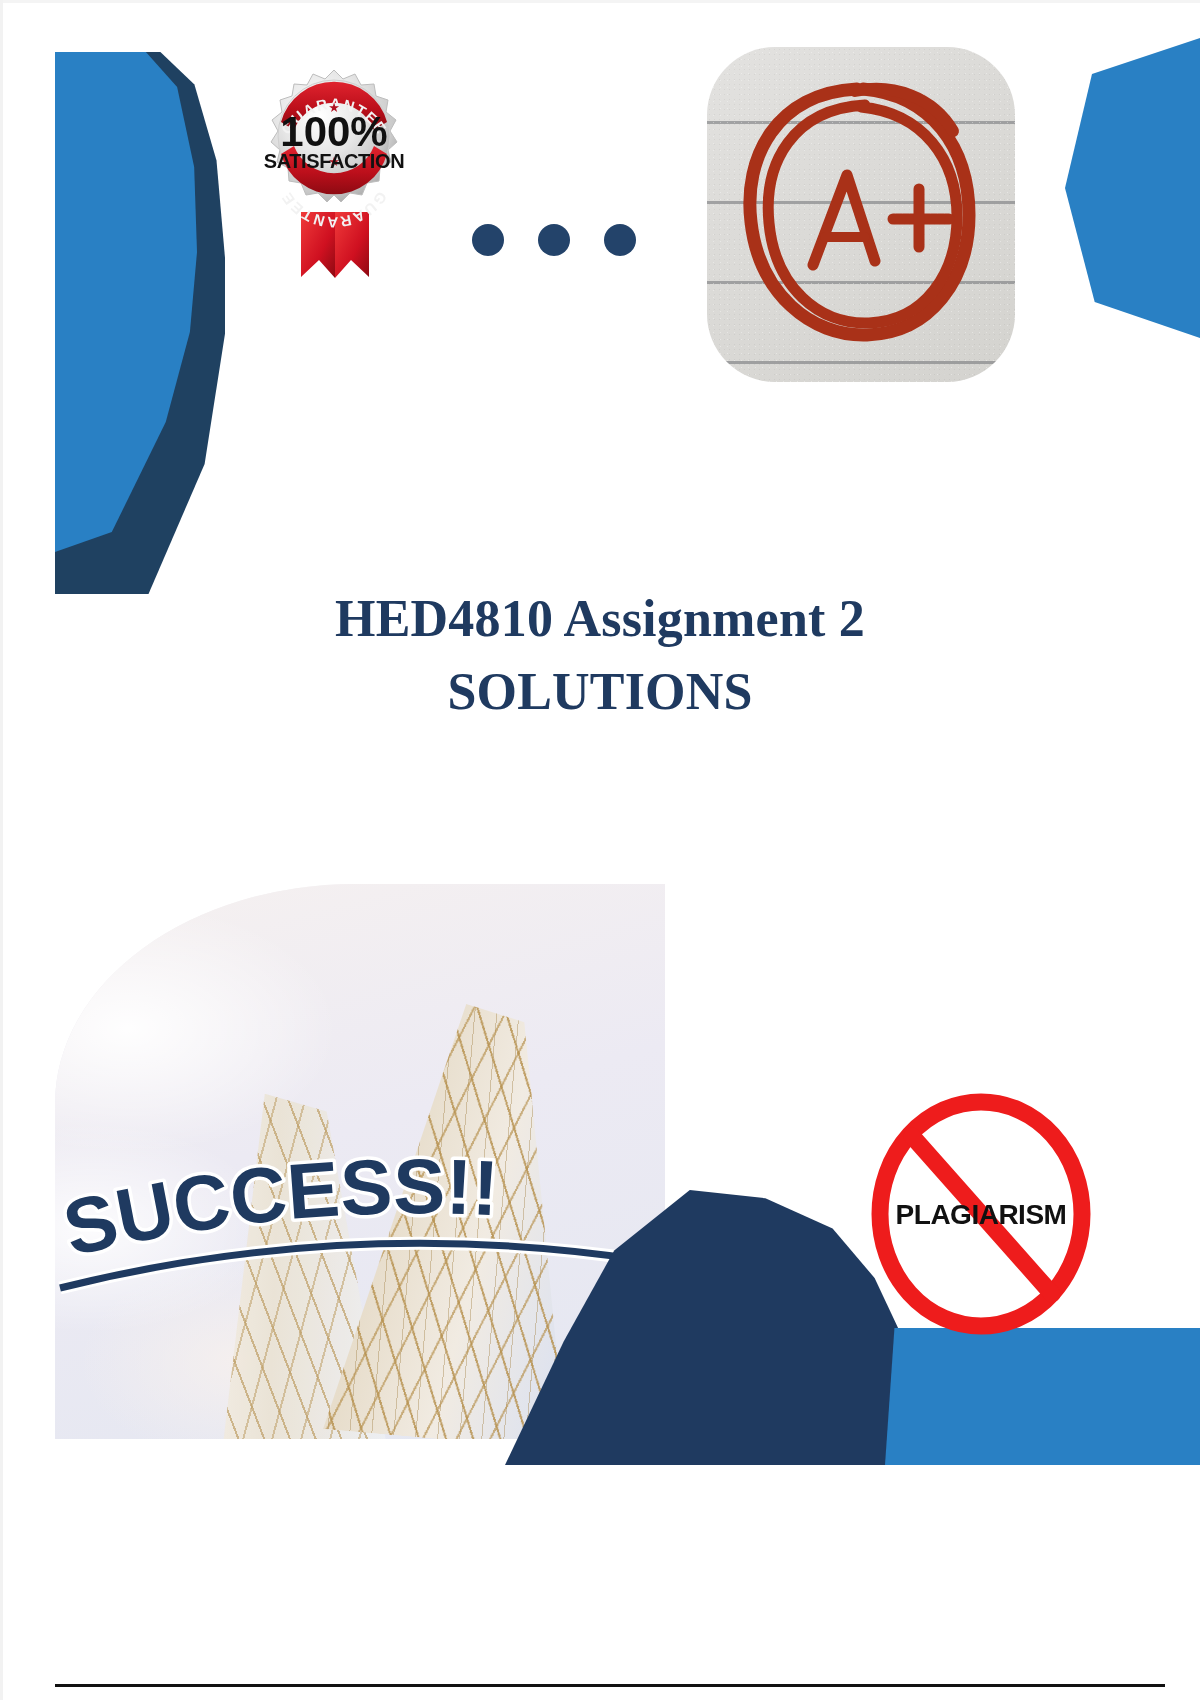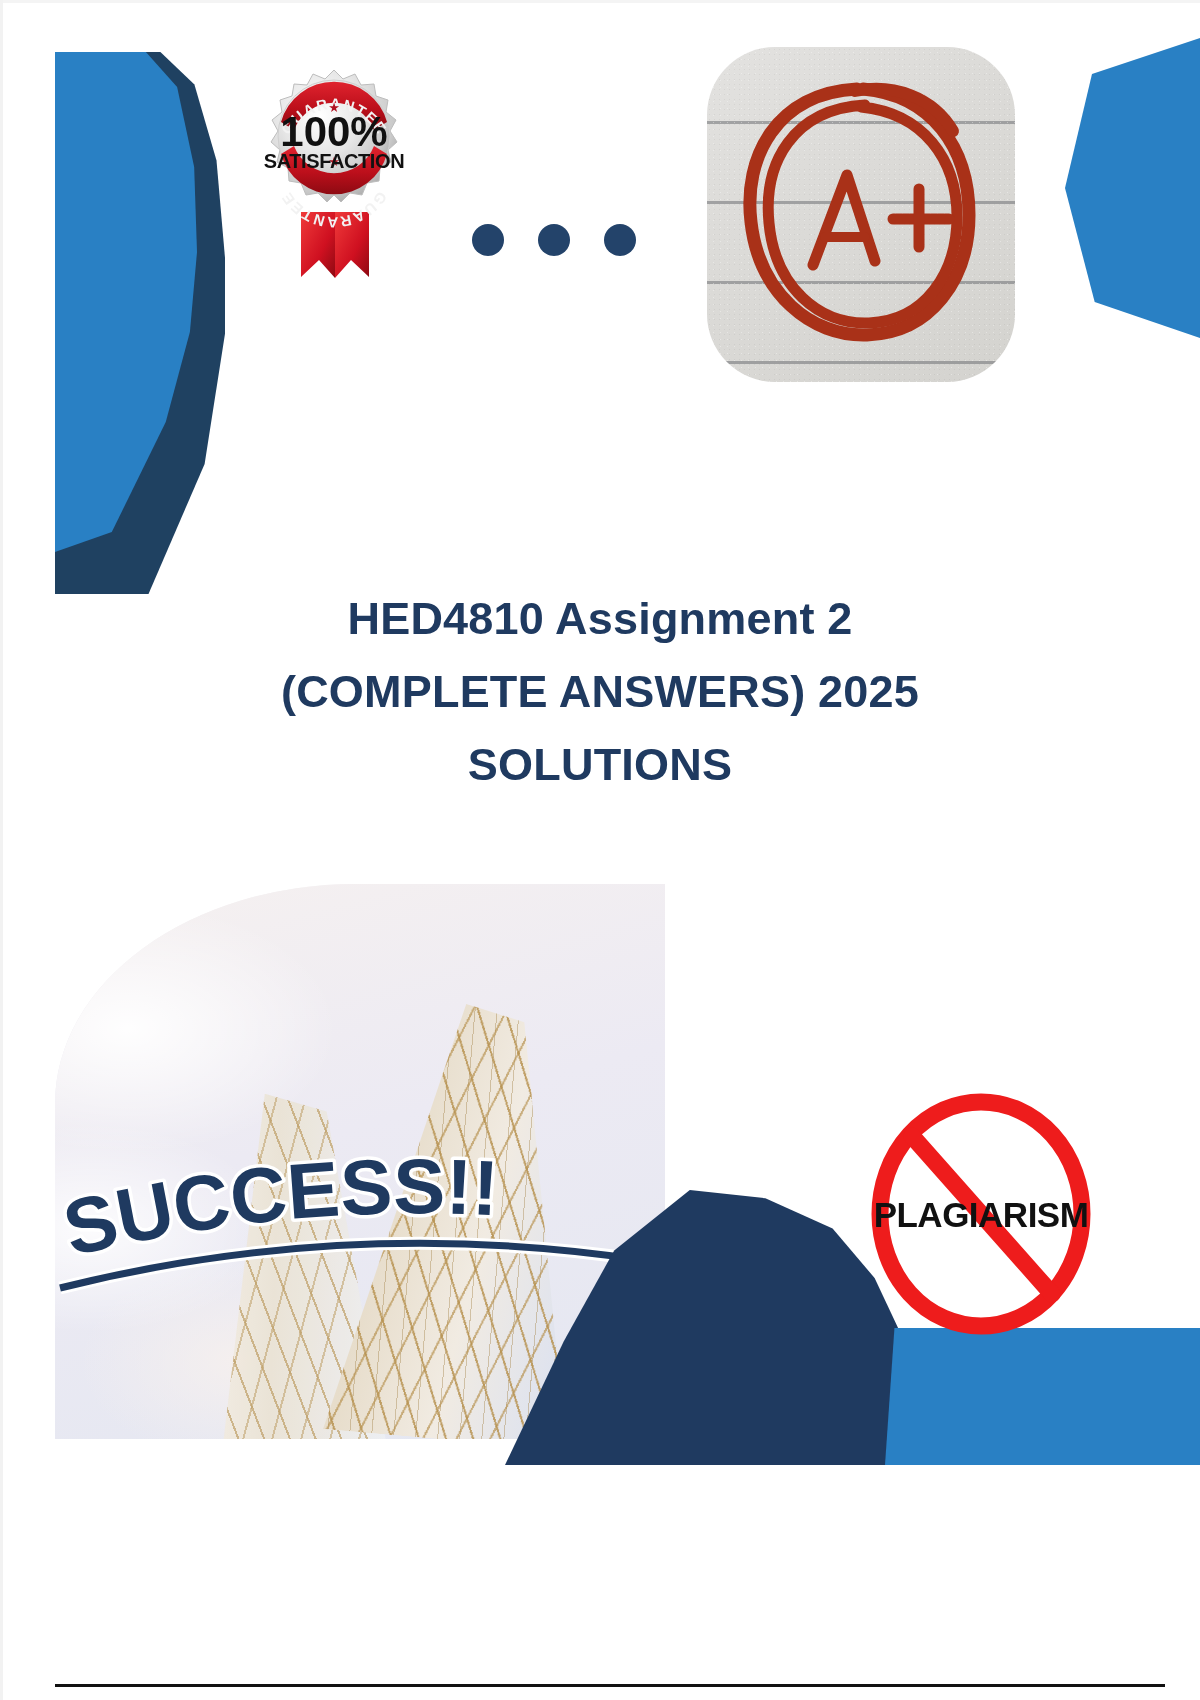--- a/index.html
+++ b/index.html
@@ -58,24 +58,24 @@
     background:#2980c4;
     clip-path:polygon(100% 0%, 100% 100%, 22% 88%, 0% 50%, 20% 12%);
   }
 
   
   .title{
     position:absolute;left:60px;top:582px;width:1080px;
     text-align:center;
     color:#1f3a60;
     font-weight:bold;
-    font-size:45px;
+    font-size:52px;
     line-height:73px;
     letter-spacing:.2px;
-    font-family:Liberation Sans, sans-serif;
+    font-family:Liberation Serif, serif;
   }
   .title .ln{display:block;white-space:nowrap;}
 
   
   .photo{
     position:absolute;left:55px;top:884px;width:610px;height:555px;
     border-top-left-radius:300px 220px;
     overflow:hidden;
     background:linear-gradient(170deg,#f7f4f3 0%,#efeff6 28%,#e9eaf4 52%,#e7e9f2 76%,#eceef5 100%);
   }
@@ -137,21 +137,21 @@
   }
 
   
   .plagiarism{position:absolute;left:866px;top:1092px;width:230px;height:245px;}
   .plagiarism svg{width:100%;height:100%;display:block;}
   .plagiarism .pl-word{
     position:absolute;left:0;top:50%;width:100%;
     transform:translateY(-50%);
     text-align:center;
     font-family:"Liberation Sans", sans-serif;
-    font-weight:bold;font-size:35px;color:#111;
+    font-weight:bold;font-size:28px;color:#111;
     letter-spacing:-.5px;
   }
 
   
   .rule{position:absolute;left:55px;top:1684px;width:1110px;height:3px;background:#111;}
 
   
   .border-l{position:absolute;left:0;top:0;width:3px;height:1700px;background:#f2f2f2;}
   .border-t{position:absolute;left:0;top:0;width:1200px;height:3px;background:#f4f4f4;}
 </style>
@@ -240,21 +240,20 @@
         <path d="M186 172 L 242 172" stroke-width="11"></path>
         <path d="M212 142 L 212 200" stroke-width="11"></path>
       </g>
     </svg>
   </div>
 
   <div class="leaf"></div>
 
   <div class="title">
     <span class="ln">HED4810 Assignment 2</span>
-    <span class="ln">(COMPLETE ANSWERS) 2025</span>
     <span class="ln">SOLUTIONS</span>
   </div>
 
   <div class="photo">
     <div class="sky"></div>
     <div class="tower2">
       <div class="mullions"></div>
     </div>
     <div class="tower">
       <div class="mullions"></div>

